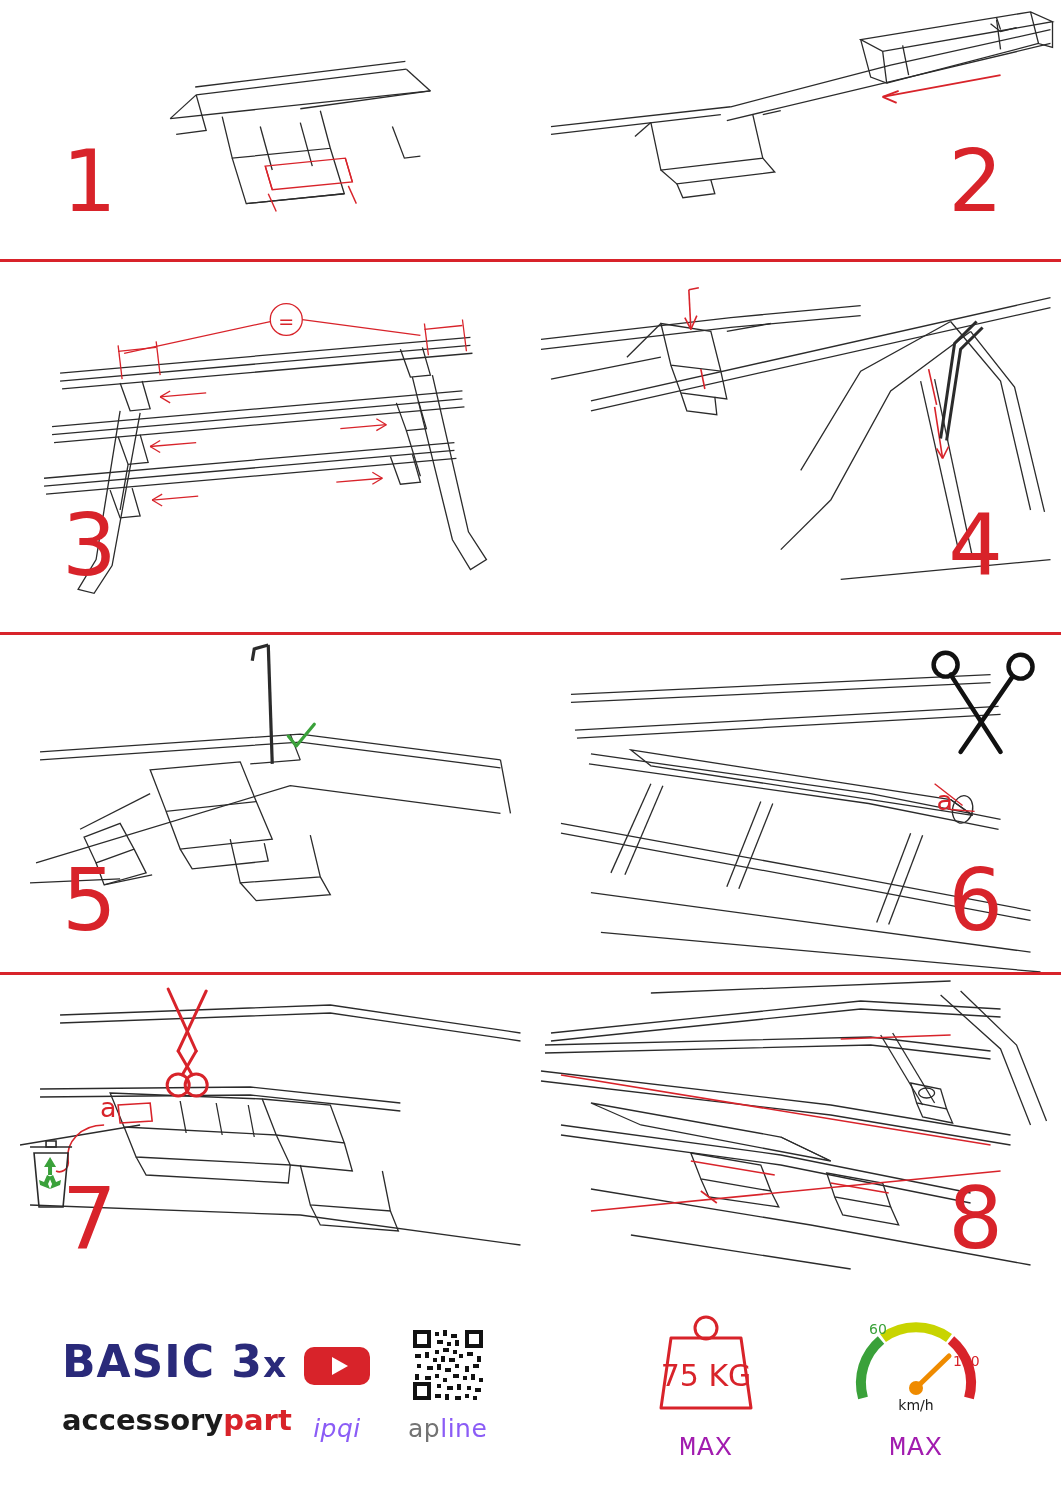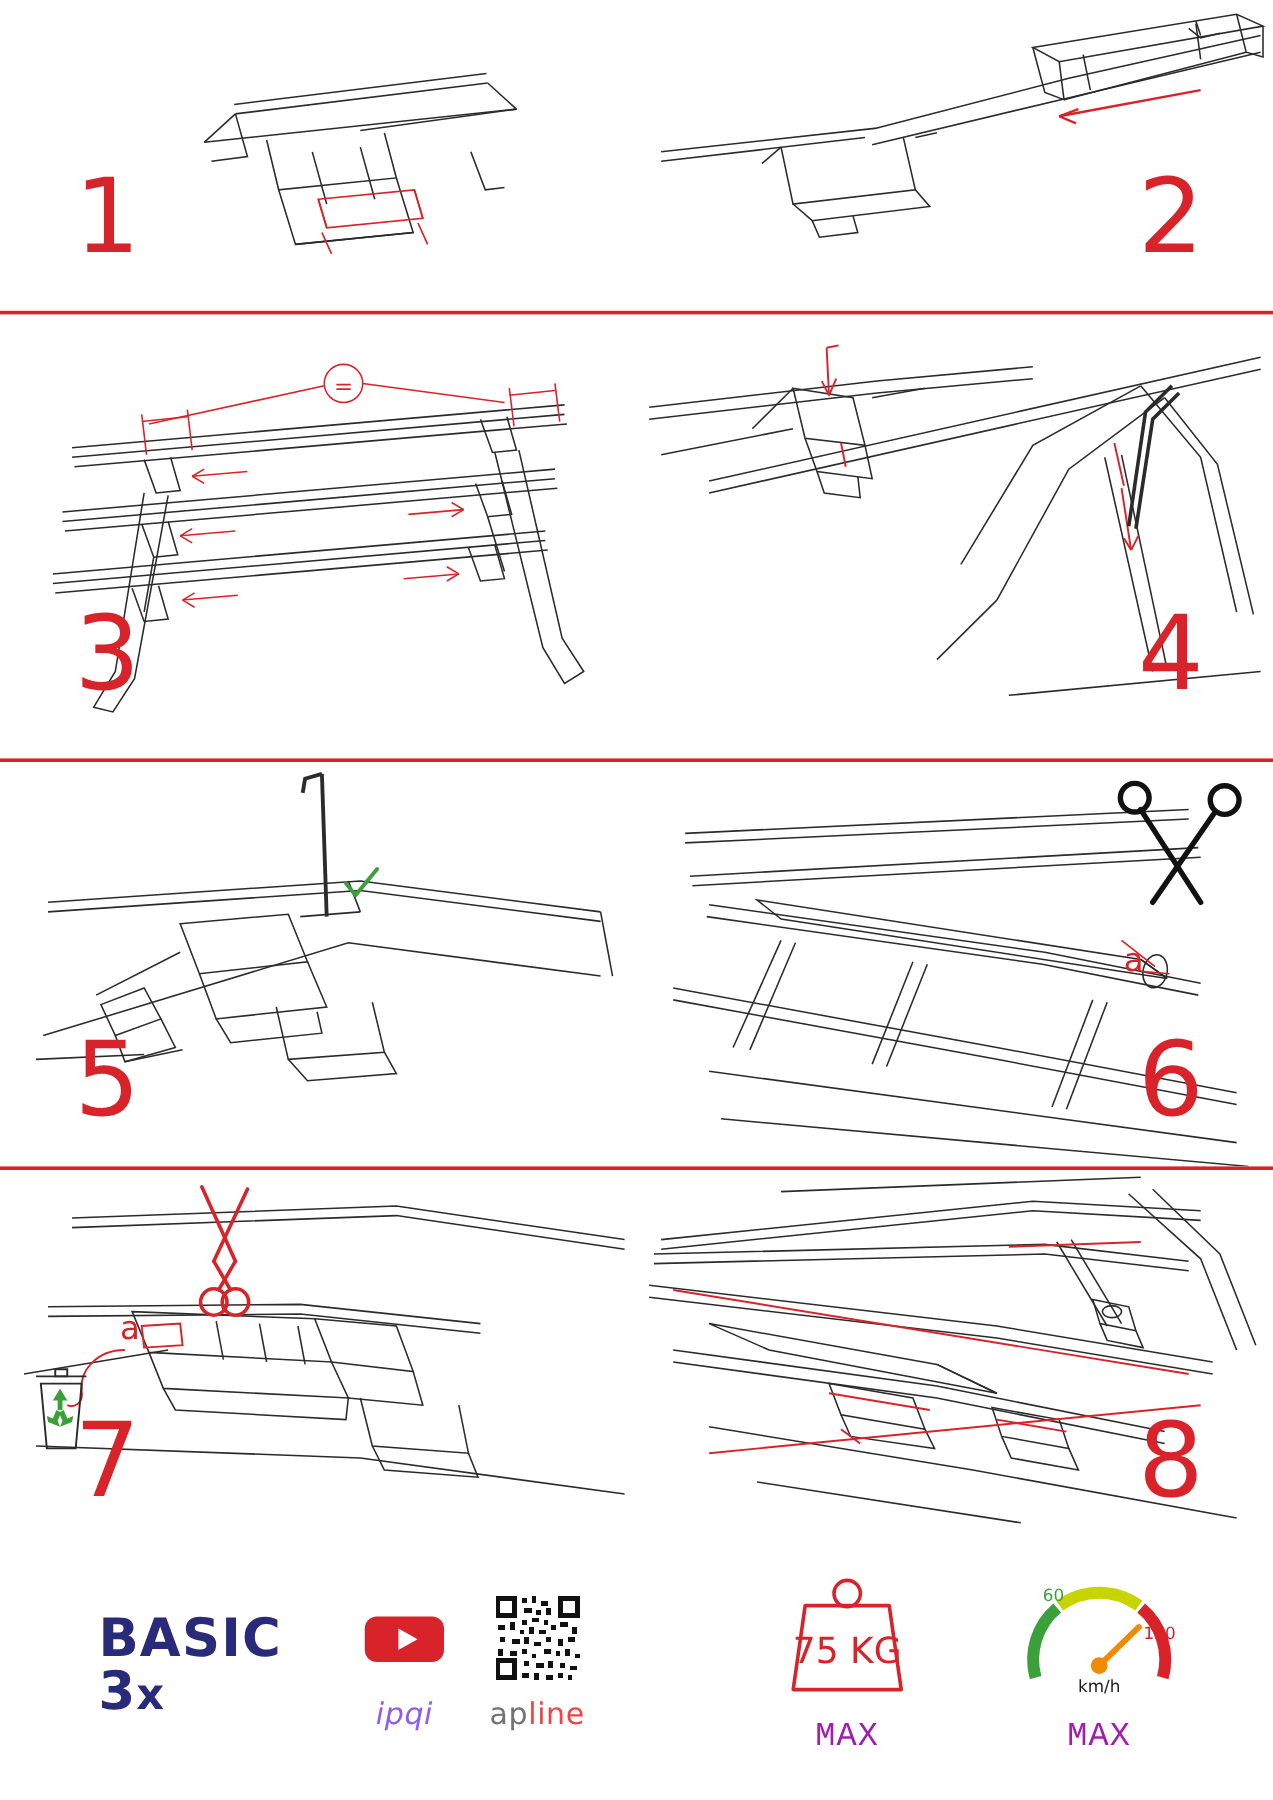--- a/index.html
+++ b/index.html
@@ -63,21 +63,21 @@
   
   .footer {
     position: absolute;
     left: 0; right: 0; bottom: 0;
     height: 225px;
     display: flex;
     align-items: center;
   }
   .brandblock {
     width: 300px;
-    padding-left: 82px;
+    padding-left: 62px;
   }
   .brand-title {
     font-family: "DejaVu Sans", sans-serif;
     font-weight: bold;
     font-size: 44px;
     letter-spacing: 1px;
     color: #2a2a7a;
     line-height: 1;
   }
   .brand-title .x { color: #2a2a7a; font-size: 36px; }
@@ -106,21 +106,21 @@
   .logo-mark { height: 74px; display: flex; align-items: center; justify-content: center; }
   .logo-text {
     font-family: "DejaVu Sans", sans-serif;
     font-size: 25px;
     letter-spacing: 0.5px;
   }
   .t-mdak { color: #1b1b1b; font-weight: 500; }
   .t-mdak .red { color: #d8232a; }
   .t-ipqi { color: #8b5cf6; font-style: italic; }
   .t-apline .ap { color: #737373; }
-  .t-apline .line { color: #ef4444; text-align: center; }
+  .t-apline .line { color: #8b5cf6; text-align: center; }
 
   .maxblock {
     display: flex;
     align-items: flex-end;
     gap: 60px;
     margin-left: auto;
     padding-right: 70px;
     padding-bottom: 4px;
   }
   .max-item {
@@ -492,20 +492,23 @@
       </div>
       <div class="step-num num-8">8</div>
     </div>
   </div>
 
   <div class="footer">
 
     <div class="brandblock">
       <div class="brand-title">
         <span>BASIC 3</span><span class="x">x</span>
+      </div>
+      <div class="brand-sub">
+        <span class="a">accessory</span><span class="b">part</span>
       </div>
     </div>
 
     <div class="logos">
 
 
       <div class="logo-item">
         <div class="logo-mark">
           <svg width="74" height="52" viewBox="0 0 74 52">
             <rect x="4" y="8" width="66" height="38" rx="10" fill="#d8232a"></rect>

